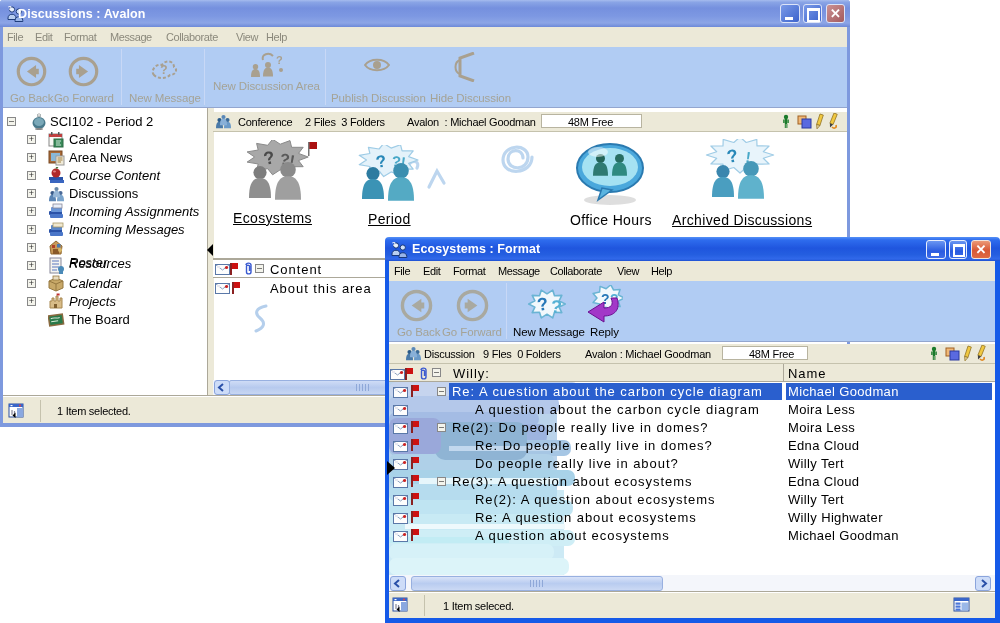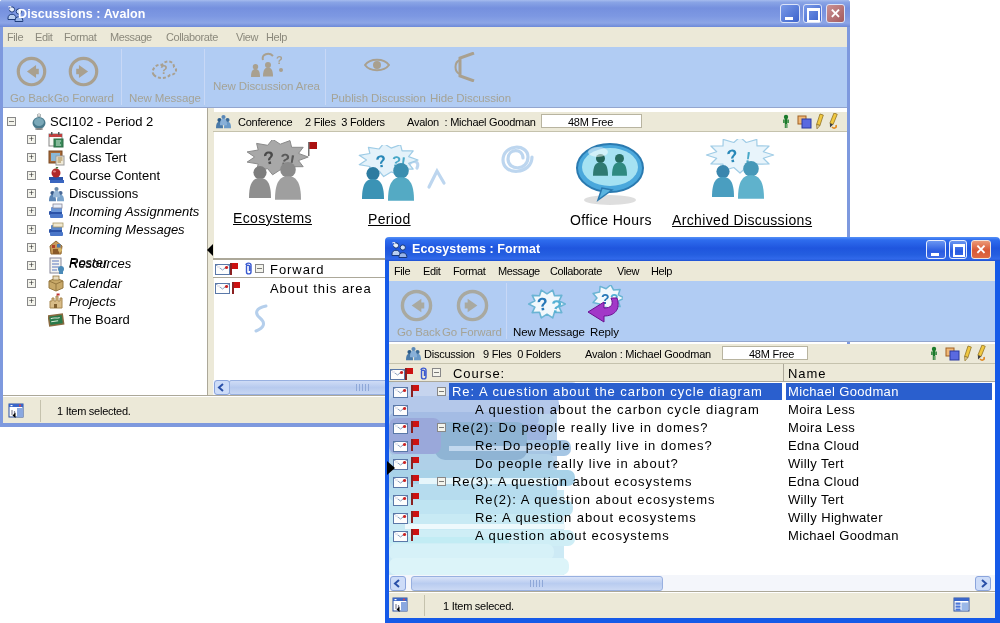--- a/index.html
+++ b/index.html
@@ -117,30 +117,30 @@
           <path d="M8 10 L13 10 M8 12 L12 12 M8 14 L13 14" stroke="#cfe8d8" stroke-width="1"></path>
         </svg></div>
       <div class="ab tree" style="left:69px;top:132px;">Calendar</div>
       <div class="ab pm" style="left:27px;top:153px;line-height:7px;">+</div>
       <div class="ab" style="left:48px;top:149px;width:17px;height:17px;"><svg width="17" height="17" viewBox="0 0 17 17">
           <rect x="1" y="2" width="13" height="12" fill="#a86a38" stroke="#7a4820"></rect>
           <rect x="3" y="4" width="9" height="8" fill="#88b8d8"></rect>
           <rect x="8" y="7" width="8" height="9" fill="#f0ead8" stroke="#999"></rect>
           <path d="M9.5 9 L14.5 9 M9.5 11 L14.5 11 M9.5 13 L13 13" stroke="#a08040" stroke-width="1"></path>
         </svg></div>
-      <div class="ab tree" style="left:69px;top:150px;">Class Tert</div>
+      <div class="ab tree" style="left:69px;top:150px;">Area News</div>
       <div class="ab pm" style="left:27px;top:171px;line-height:7px;">+</div>
       <div class="ab" style="left:48px;top:167px;width:17px;height:17px;"><svg width="17" height="17" viewBox="0 0 17 17">
           <rect x="1" y="10" width="14" height="3" fill="#2a52a8"></rect>
           <rect x="2" y="13" width="14" height="3" fill="#3a66c0"></rect>
           <circle cx="8" cy="6" r="4.5" fill="#b02828"></circle>
           <ellipse cx="6.5" cy="4.5" rx="1.5" ry="1" fill="#e08080"></ellipse>
           <path d="M8 1.5 C8.5 0.5 9.5 0.5 10 1" stroke="#3a6a2a" stroke-width="1.2" fill="none"></path>
         </svg></div>
-      <div class="ab tree" style="left:69px;top:168px;">Course Content</div>
+      <div class="ab tree" style="left:69px;top:168px;font-style:italic;">Course Content</div>
       <div class="ab pm" style="left:27px;top:189px;line-height:7px;">+</div>
       <div class="ab" style="left:48px;top:185px;width:17px;height:17px;"><svg width="17" height="17" viewBox="0 0 17 17">
           <circle cx="4.5" cy="8.1" r="2.1" fill="#3a5a88"></circle>
           <path d="M1 16.15 C1 11.25 2.4000000000000004 9.850000000000001 4.5 9.850000000000001 C6.6000000000000005 9.850000000000001 8 11.25 8 16.15 Z" fill="#5a84b4"></path>
           <circle cx="12.5" cy="8.1" r="2.1" fill="#4a6a98"></circle>
           <path d="M9 16.15 C9 11.25 10.4 9.850000000000001 12.5 9.850000000000001 C14.600000000000001 9.850000000000001 16 11.25 16 16.15 Z" fill="#7aa4cc"></path>
           <circle cx="8.5" cy="4.1" r="2.1" fill="#6888a8"></circle>
           <path d="M5 12.15 C5 7.25 6.4 5.8500000000000005 8.5 5.8500000000000005 C10.600000000000001 5.8500000000000005 12 7.25 12 12.15 Z" fill="#98b8d8"></path>
         </svg></div>
       <div class="ab tree" style="left:69px;top:186px;">Discussions</div>
@@ -300,21 +300,21 @@
         </svg></span>
       <span style="position:absolute;left:14px;top:0;"><svg width="10" height="14" viewBox="0 0 10 14">
           <rect x="1" y="1" width="8" height="6" fill="#cc1111"></rect>
           <rect x="1" y="1" width="2" height="12" fill="#8a2020"></rect>
         </svg></span>
       <svg style="position:absolute;left:29px;top:-1px;" width="9" height="15" viewBox="0 0 9 15">
         <path d="M2 4 C2 1.5 7 1.5 7 4 L7 11 C7 13.5 2.5 13.5 2.5 11 L2.5 5 C2.5 3.8 5.5 3.8 5.5 5 L5.5 10" stroke="#3a5ad0" stroke-width="1.4" fill="none"></path>
       </svg>
     </div>
   <div class="ab pm" style="left:255px;top:264px;">–</div>
-  <div class="ab lst" style="left:270px;top:262px;">Forward</div>
+  <div class="ab lst" style="left:270px;top:262px;">Content</div>
   <div class="ab" id="sub1row" style="left:215px;top:281px;width:30px;height:13px;">
       <span style="position:absolute;left:0;top:0;"><svg width="16" height="13" viewBox="0 0 16 13">
           <rect x="0.5" y="1.5" width="14" height="10" fill="#fdfdfd" stroke="#5a78a8"></rect>
           <path d="M1 2 L7.5 7 L14 2" stroke="#8aa0c0" fill="none"></path>
           <rect x="2" y="3" width="3" height="2" fill="#e8e8f0"></rect>
           <circle cx="11.5" cy="4.5" r="1.6" fill="#cc2222"></circle>
         </svg></span>
       <span style="position:absolute;left:16px;top:0;"><svg width="10" height="14" viewBox="0 0 10 14">
           <rect x="1" y="1" width="8" height="6" fill="#cc1111"></rect>
           <rect x="1" y="1" width="2" height="12" fill="#8a2020"></rect>
@@ -450,21 +450,21 @@
         </svg></span>
       <span style="position:absolute;left:14px;top:0;"><svg width="10" height="14" viewBox="0 0 10 14">
           <rect x="1" y="1" width="8" height="6" fill="#cc1111"></rect>
           <rect x="1" y="1" width="2" height="12" fill="#8a2020"></rect>
         </svg></span>
       <svg style="position:absolute;left:29px;top:-1px;" width="9" height="15" viewBox="0 0 9 15">
         <path d="M2 4 C2 1.5 7 1.5 7 4 L7 11 C7 13.5 2.5 13.5 2.5 11 L2.5 5 C2.5 3.8 5.5 3.8 5.5 5 L5.5 10" stroke="#3a5ad0" stroke-width="1.4" fill="none"></path>
       </svg>
     </div>
   <div class="ab pm" style="left:47px;top:131px;">–</div>
-  <div class="ab lst" style="left:68px;top:129px;">Course:</div>
+  <div class="ab lst" style="left:68px;top:129px;">Willy:</div>
   <div class="ab" style="left:398px;top:127px;width:1px;height:17px;background:#aca899;"></div>
   <div class="ab lst" style="left:403px;top:129px;">Name</div>
 
   <div class="ab" style="left:4px;top:145px;width:606px;height:193px;background:#fff;"></div>
   <div class="ab" id="wash" style="left:4px;top:145px;width:250px;height:193px;"><svg width="250" height="193" viewBox="0 0 250 193">
         <rect x="0" y="0" width="168" height="110" fill="#aecbe8" opacity="0.85"></rect>
         <rect x="0" y="108" width="175" height="85" fill="#c8e8f4" opacity="0.9"></rect>
         <rect x="0" y="0" width="190" height="16" rx="7" fill="#c6d4ee"></rect>
         <rect x="0" y="14" width="170" height="18" rx="7" fill="#b4c8ea"></rect>
         <rect x="0" y="30" width="150" height="14" rx="7" fill="#a4bce4"></rect>

